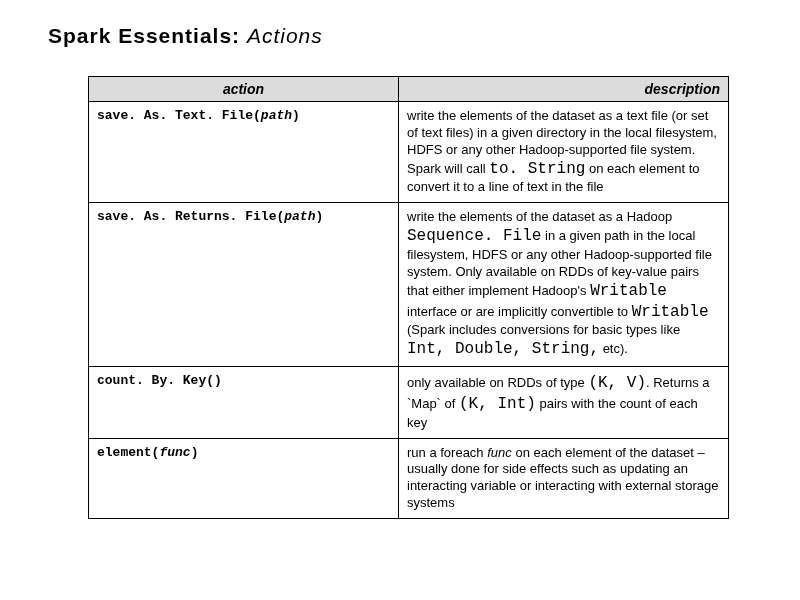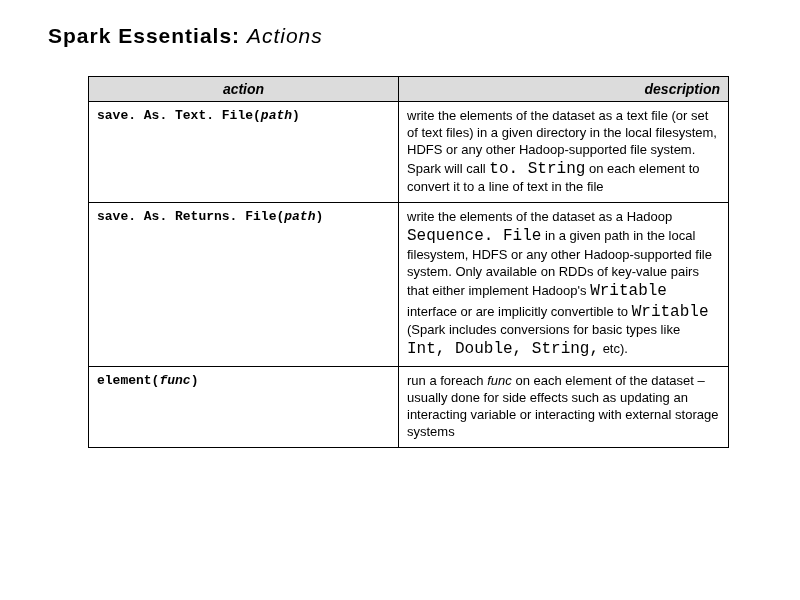--- a/index.html
+++ b/index.html
@@ -101,20 +101,28 @@
 
       <tr>
         <td class="action-cell">
           <span>save. As. Returns. File(</span><span class="param">path</span><span>)</span>
         </td>
         <td class="desc-cell">
           <span>write the elements of the dataset as a Hadoop </span><span class="code-inline">Sequence. File</span><span> in a given path in the local filesystem, HDFS or any other Hadoop-supported file system. Only available on RDDs of key-value pairs that either implement Hadoop's </span><span class="code-inline">Writable</span><span> interface or are implicitly convertible to </span><span class="code-inline">Writable</span><span> (Spark includes conversions for basic types like </span><span class="code-inline">Int, Double, String,</span><span> etc).</span>
         </td>
       </tr>
 
+      <tr>
+        <td class="action-cell">
+          <span>count. By. Key()</span>
+        </td>
+        <td class="desc-cell">
+          <span>only available on RDDs of type </span><span class="code-inline">(K, V)</span><span>. Returns a `Map` of </span><span class="code-inline">(K, Int)</span><span> pairs with the count of each key</span>
+        </td>
+      </tr>
 
       <tr>
         <td class="action-cell">
           <span>element(</span><span class="param">func</span><span>)</span>
         </td>
         <td class="desc-cell">
           <span>run a foreach </span><span class="func">func</span><span> on each element of the dataset – usually done for side effects such as updating an interacting variable or interacting with external storage systems</span>
         </td>
       </tr>
     </tbody>

